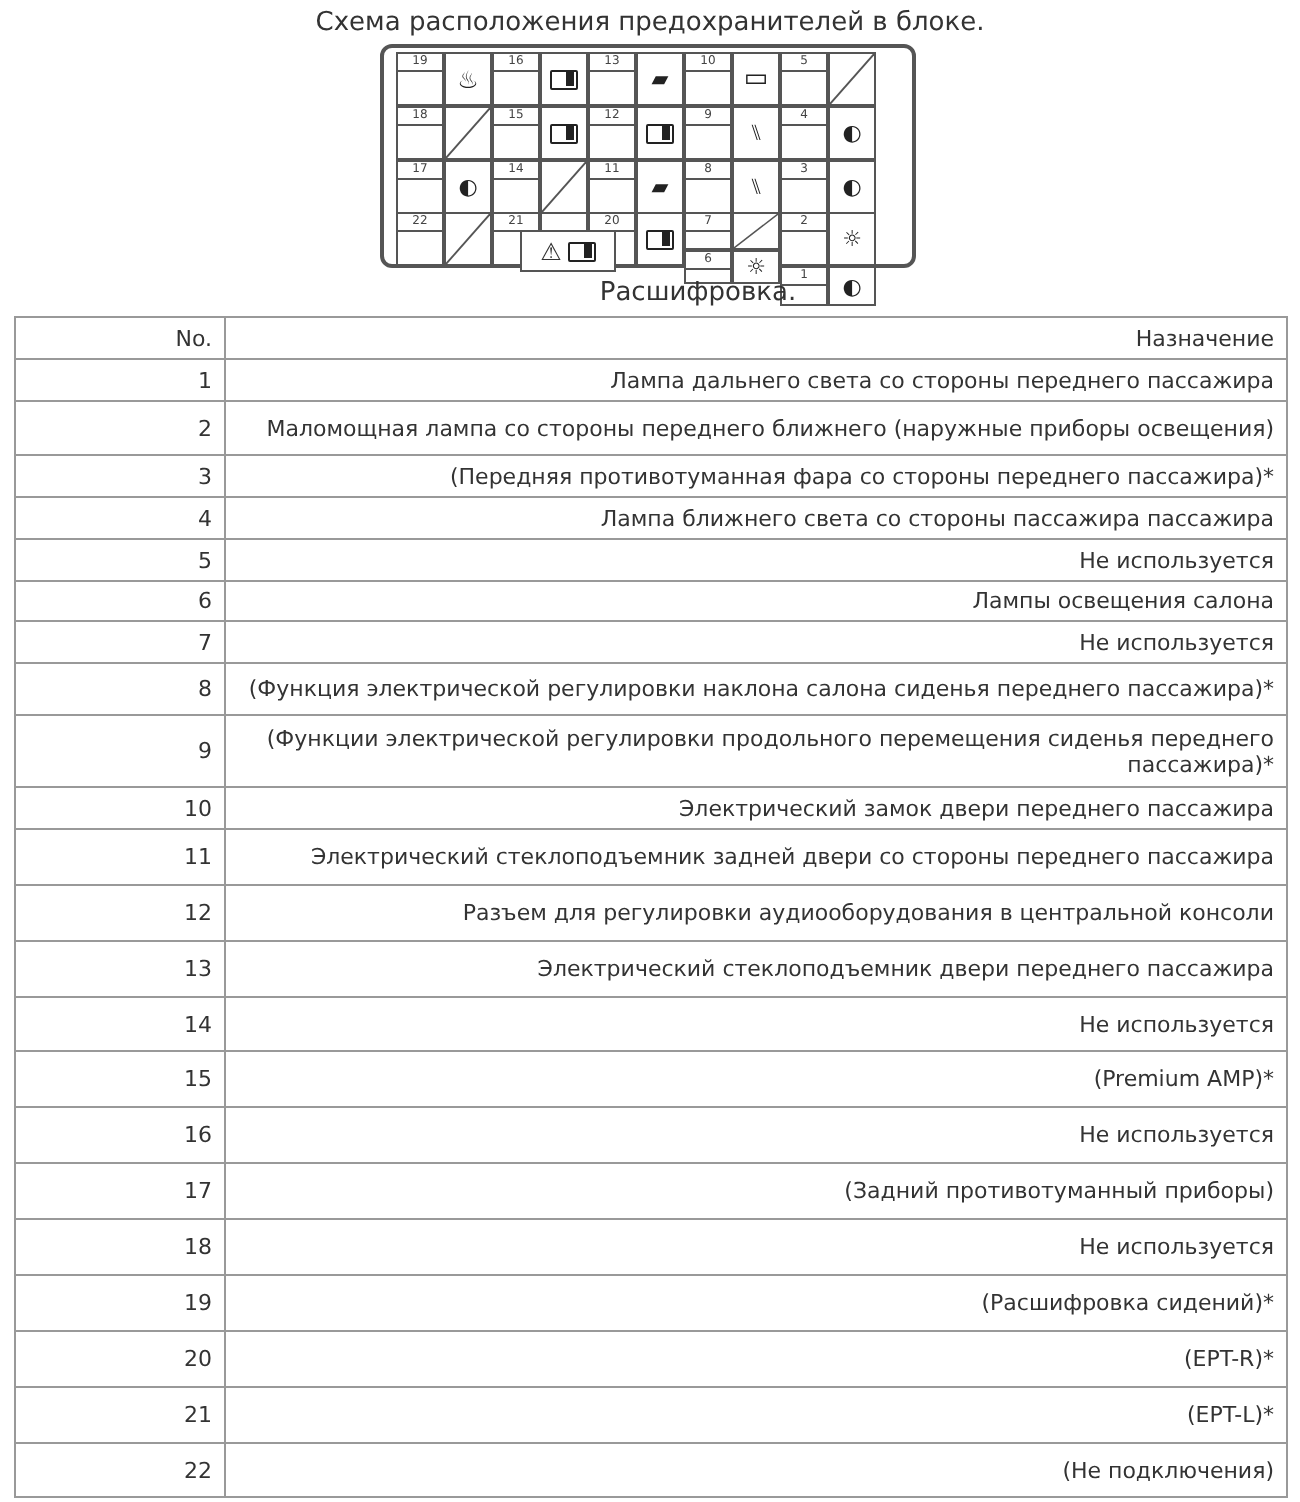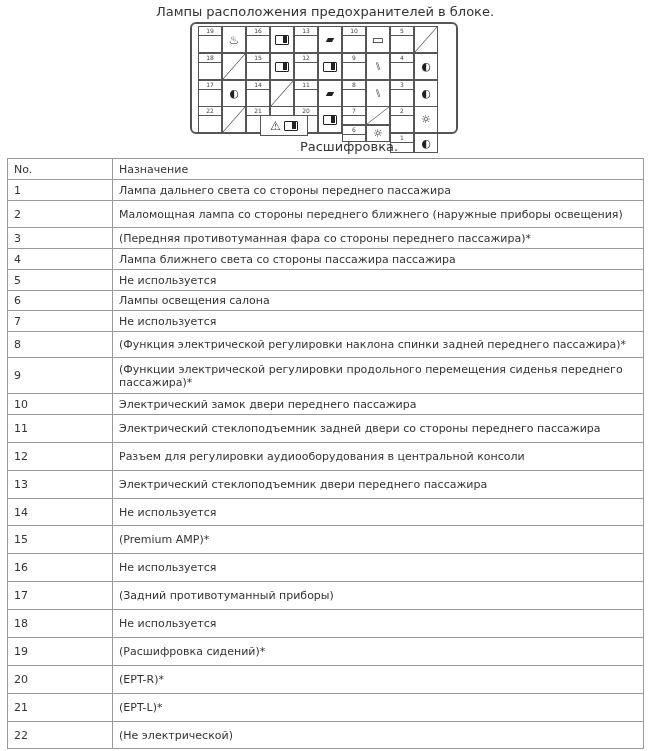--- a/index.html
+++ b/index.html
@@ -15,28 +15,28 @@
          font-size:6px; line-height:8px; text-align:center; color:#444; }
   .slash { position:absolute; inset:0; }
   .ico { position:absolute; inset:0; display:flex; align-items:center; justify-content:center;
          font-size:11px; color:#222; }
   .book { display:inline-flex; align-items:center; border:1.5px solid #222; border-radius:1px;
           width:14px; height:10px; box-sizing:border-box; justify-content:flex-end; padding-right:1px; }
   .book b { display:block; width:4px; height:7px; background:#222; }
   .warnbox { position:absolute; left:68px; top:91px; width:46px; height:19px; border:1px solid #555;
              display:flex; align-items:center; justify-content:center; gap:3px; font-size:12px; background:#fff;}
   table { position:absolute; left:7px; top:158px; width:637px; border-collapse:collapse; font-size:11px; }
-  td, th { border:1px solid #999; text-align:left; font-weight:normal; color:#333; padding:0 6px; line-height:13px; }
+  td, th { border:1px solid #999; text-align:right; font-weight:normal; color:#333; padding:0 6px; line-height:13px; }
   th { height:20px; }
   td.no { width:92px; }
 </style>
 </head>
 <body>
 
-<div id="diagram-title" class="title">Лампы расположения предохранителей в блоке.</div>
+<div id="diagram-title" class="title">Схема расположения предохранителей в блоке.</div>
 
 <div class="diagram" id="diagram">
     <div class="cell" style="left: 6px; top: 2px; width: 24px; height: 27px;">
       <div class="num">19</div>
     </div>
     <div class="cell" style="left: 30px; top: 2px; width: 24px; height: 27px;">
       <div class="ico">
         <span style="font-size:12px">♨</span>
       </div>
     </div>
@@ -259,21 +259,21 @@
       <tr style="height: 20px;">
         <td class="no">6</td>
         <td>Лампы освещения салона</td>
       </tr>
       <tr style="height: 21px;">
         <td class="no">7</td>
         <td>Не используется</td>
       </tr>
       <tr style="height: 26px;">
         <td class="no">8</td>
-        <td>(Функция электрической регулировки наклона спинки задней переднего пассажира)*</td>
+        <td>(Функция электрической регулировки наклона салона сиденья переднего пассажира)*</td>
       </tr>
       <tr style="height: 36px;">
         <td class="no">9</td>
         <td>(Функции электрической регулировки продольного перемещения сиденья переднего пассажира)*</td>
       </tr>
       <tr style="height: 21px;">
         <td class="no">10</td>
         <td>Электрический замок двери переднего пассажира</td>
       </tr>
       <tr style="height: 28px;">
@@ -315,16 +315,16 @@
       <tr style="height: 28px;">
         <td class="no">20</td>
         <td>(EPT-R)*</td>
       </tr>
       <tr style="height: 28px;">
         <td class="no">21</td>
         <td>(EPT-L)*</td>
       </tr>
       <tr style="height: 27px;">
         <td class="no">22</td>
-        <td>(Не электрической)</td>
+        <td>(Не подключения)</td>
       </tr>
     </tbody>
 </table>
 
 </body></html>

